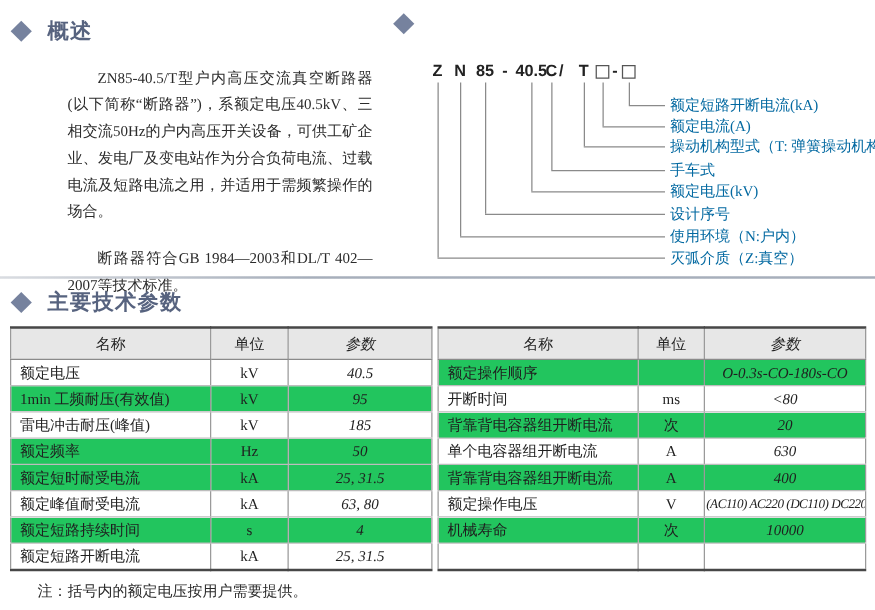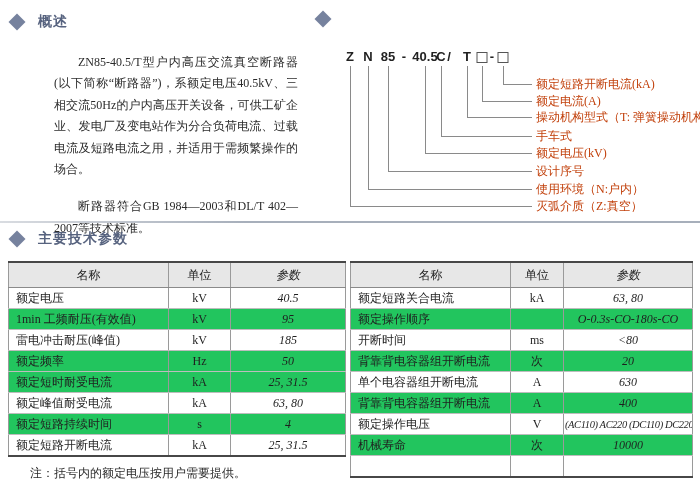--- a/index.html
+++ b/index.html
@@ -12,21 +12,21 @@
   
   .section-header {
     position:absolute; display:flex; align-items:center;
     font-family:"Liberation Sans","DejaVu Sans",sans-serif;
   }
   .diamond {
     width:12px; height:12px; background:#76829e;
     transform:rotate(45deg); margin:0 15px 0 3px; flex:0 0 auto;
   }
   .section-title {
-    font-size:14px; font-weight:bold; color:#57637f; letter-spacing:1px;
+    font-size:17px; font-weight:bold; color:#57637f; letter-spacing:1px;
   }
   
   .overview-text {
     position:absolute; left:38px; top:36px; width:276px;
     font-size:12px; line-height:21.4px; color:#2b2b2b; text-align:justify;
   }
   .overview-text p { margin:16px; text-indent:2em; }
   
   .model-diagram { position:absolute; left:330px; top:50px; width:368px; height:170px; }
   .code-seg {
@@ -34,21 +34,21 @@
     font-family:"Liberation Sans","DejaVu Sans",sans-serif;
     font-size:13px; font-weight:600; color:#222; white-space:nowrap; line-height:14px;
   }
   .code-box {
     position:absolute; top:2px; transform:translateX(-50%);
     width:9px; height:9px; border:1px solid #555; background:#fff;
   }
   .dg-vline { position:absolute; width:1px; background:#8a8a8a; }
   .dg-hline { position:absolute; height:1px; background:#8a8a8a; }
   .dg-label {
-    position:absolute; left:206px; font-size:12px; color:#c2410c;
+    position:absolute; left:206px; font-size:12px; color:#0369a1;
     line-height:16px; white-space:nowrap;
   }
   
   .divider {
     position:absolute; left:0; top:221px; width:700px; height:2px;
     background:linear-gradient(to right,#d9dce1,#a7afbb 35%,#a7afbb);
   }
   
   .tbl-wrap { position:absolute; top:261px; }
   .tbl-left { left:8px; width:338px; }
@@ -205,25 +205,20 @@
           <col>
         </colgroup>
       <thead>
           <tr>
             <td>名称</td>
             <td>单位</td>
             <td>参数</td>
           </tr>
         </thead>
       <tbody>
-          <tr>
-            <td class="name">额定短路关合电流</td>
-            <td>kA</td>
-            <td>63, 80</td>
-          </tr>
           <tr class="alt">
             <td class="name">额定操作顺序</td>
             <td></td>
             <td>O-0.3s-CO-180s-CO</td>
           </tr>
           <tr>
             <td class="name">开断时间</td>
             <td>ms</td>
             <td>&lt;80</td>
           </tr>

